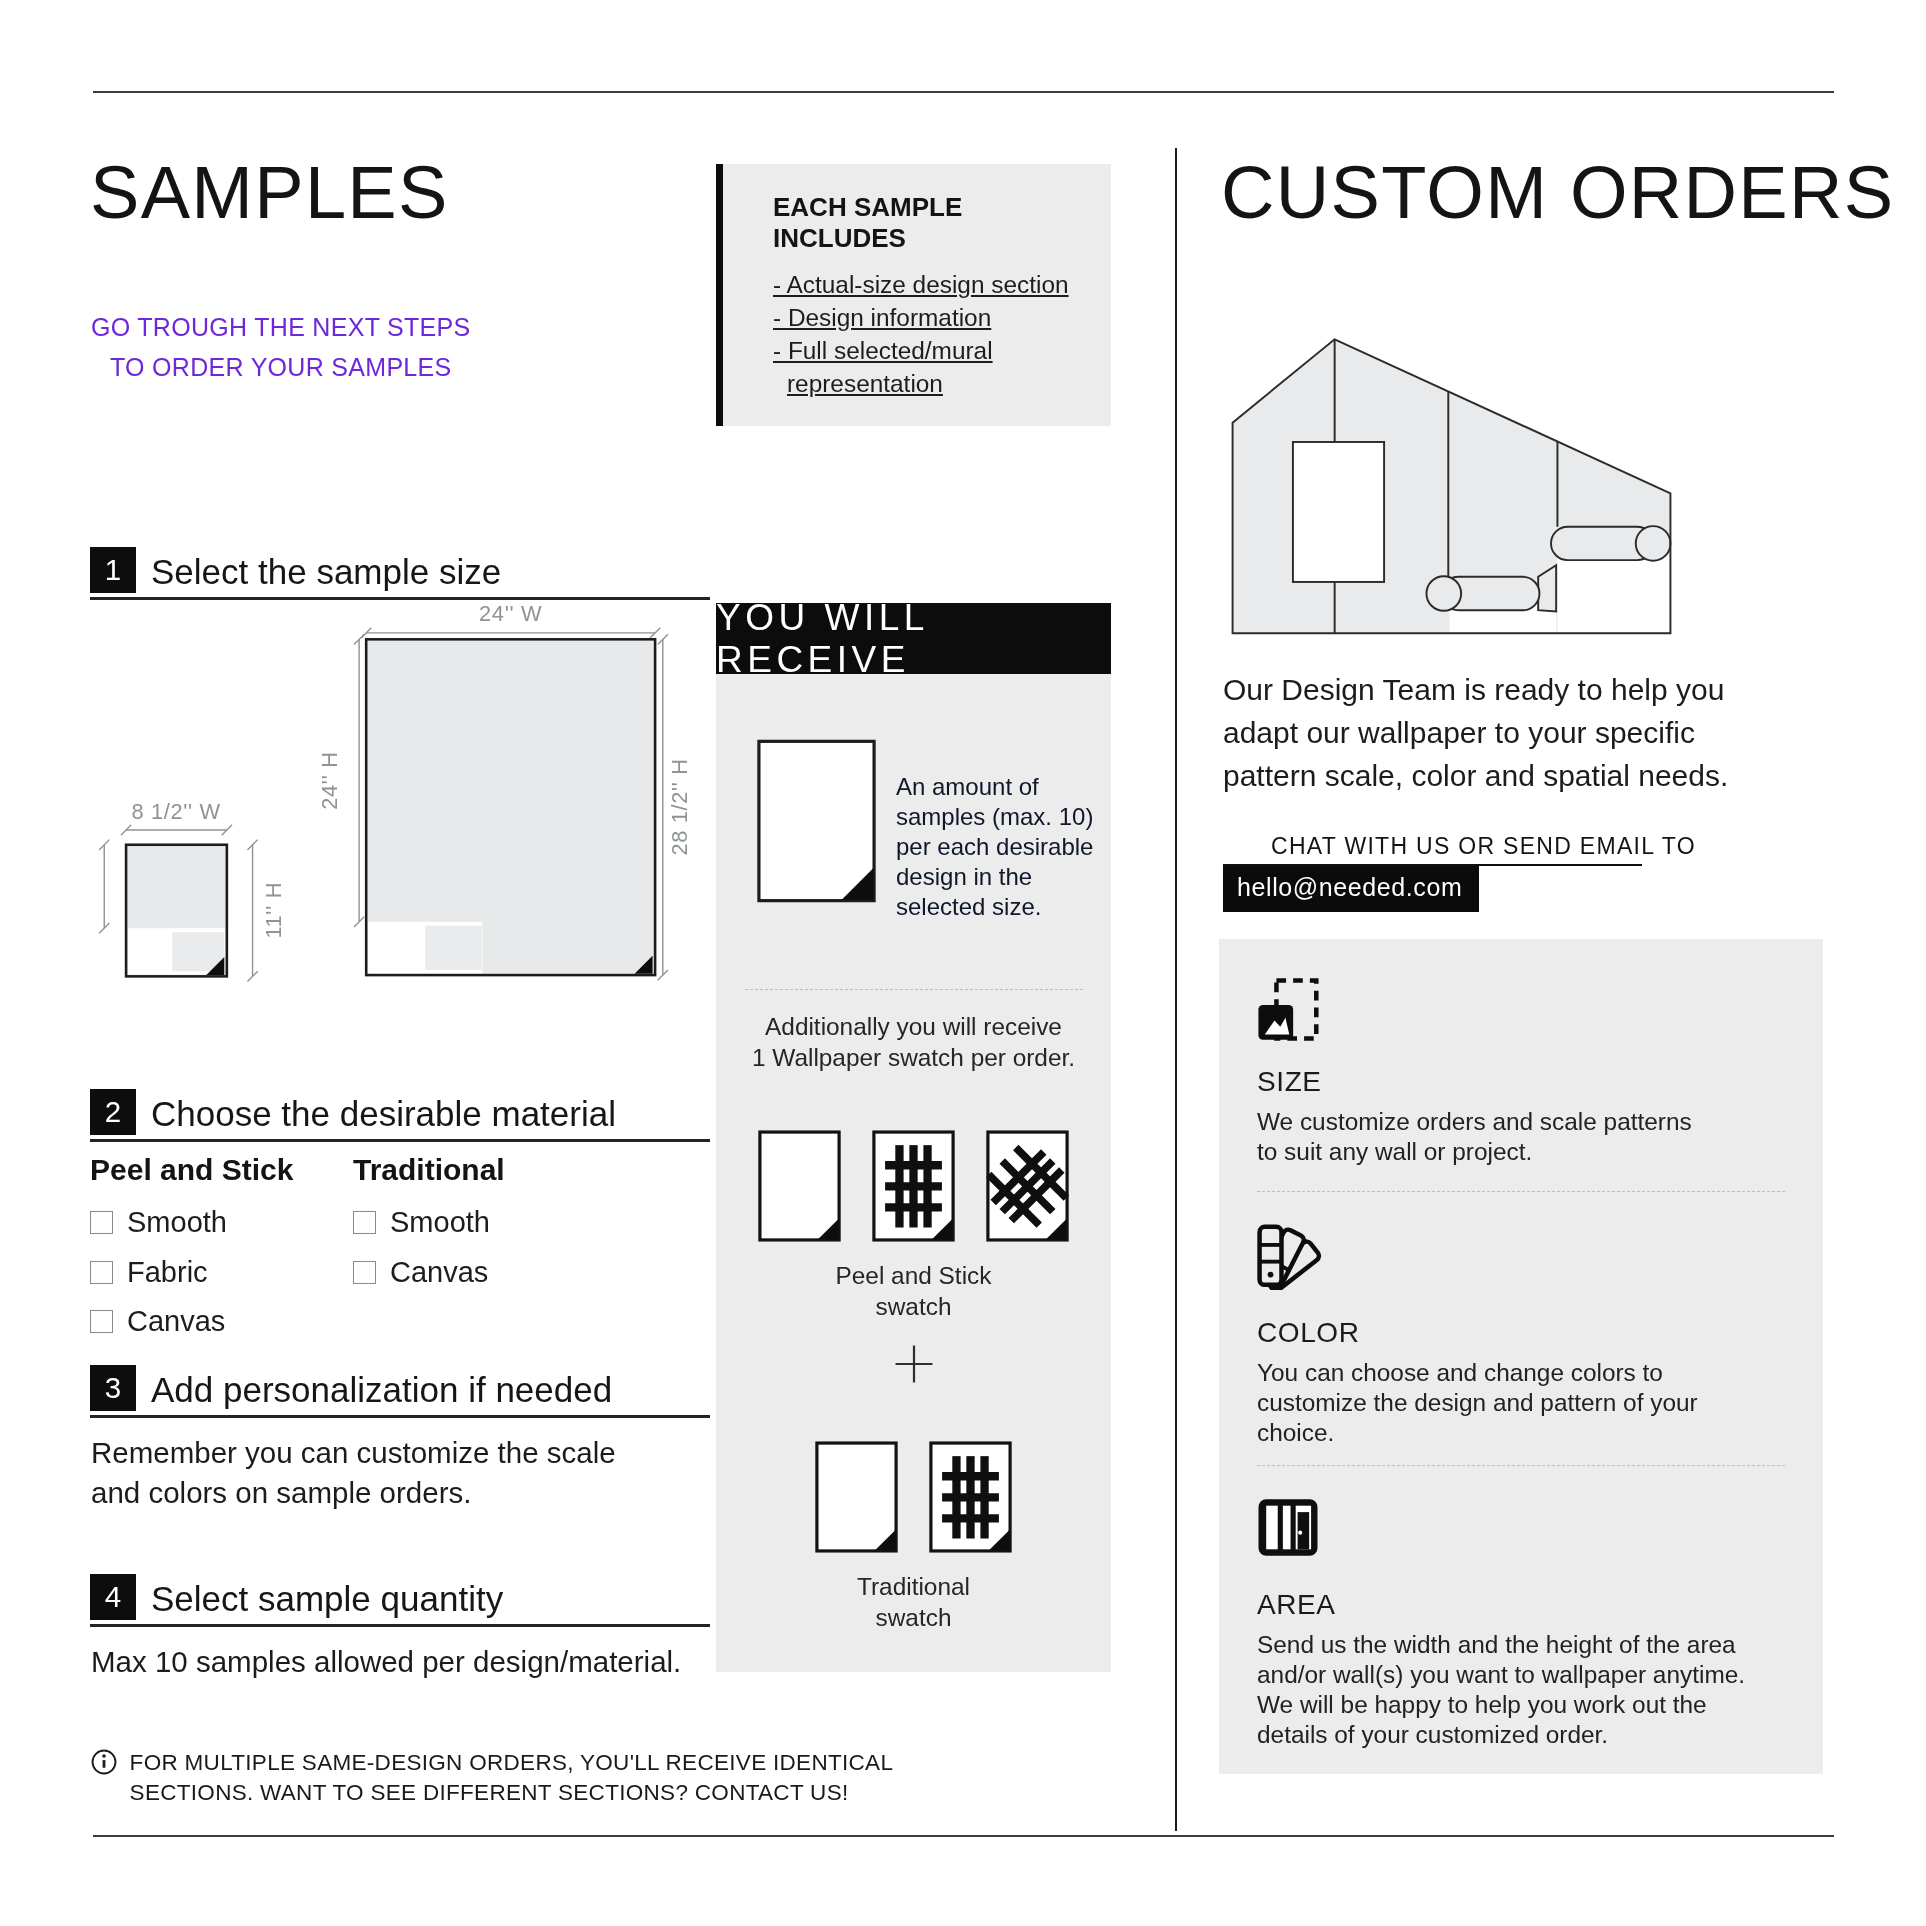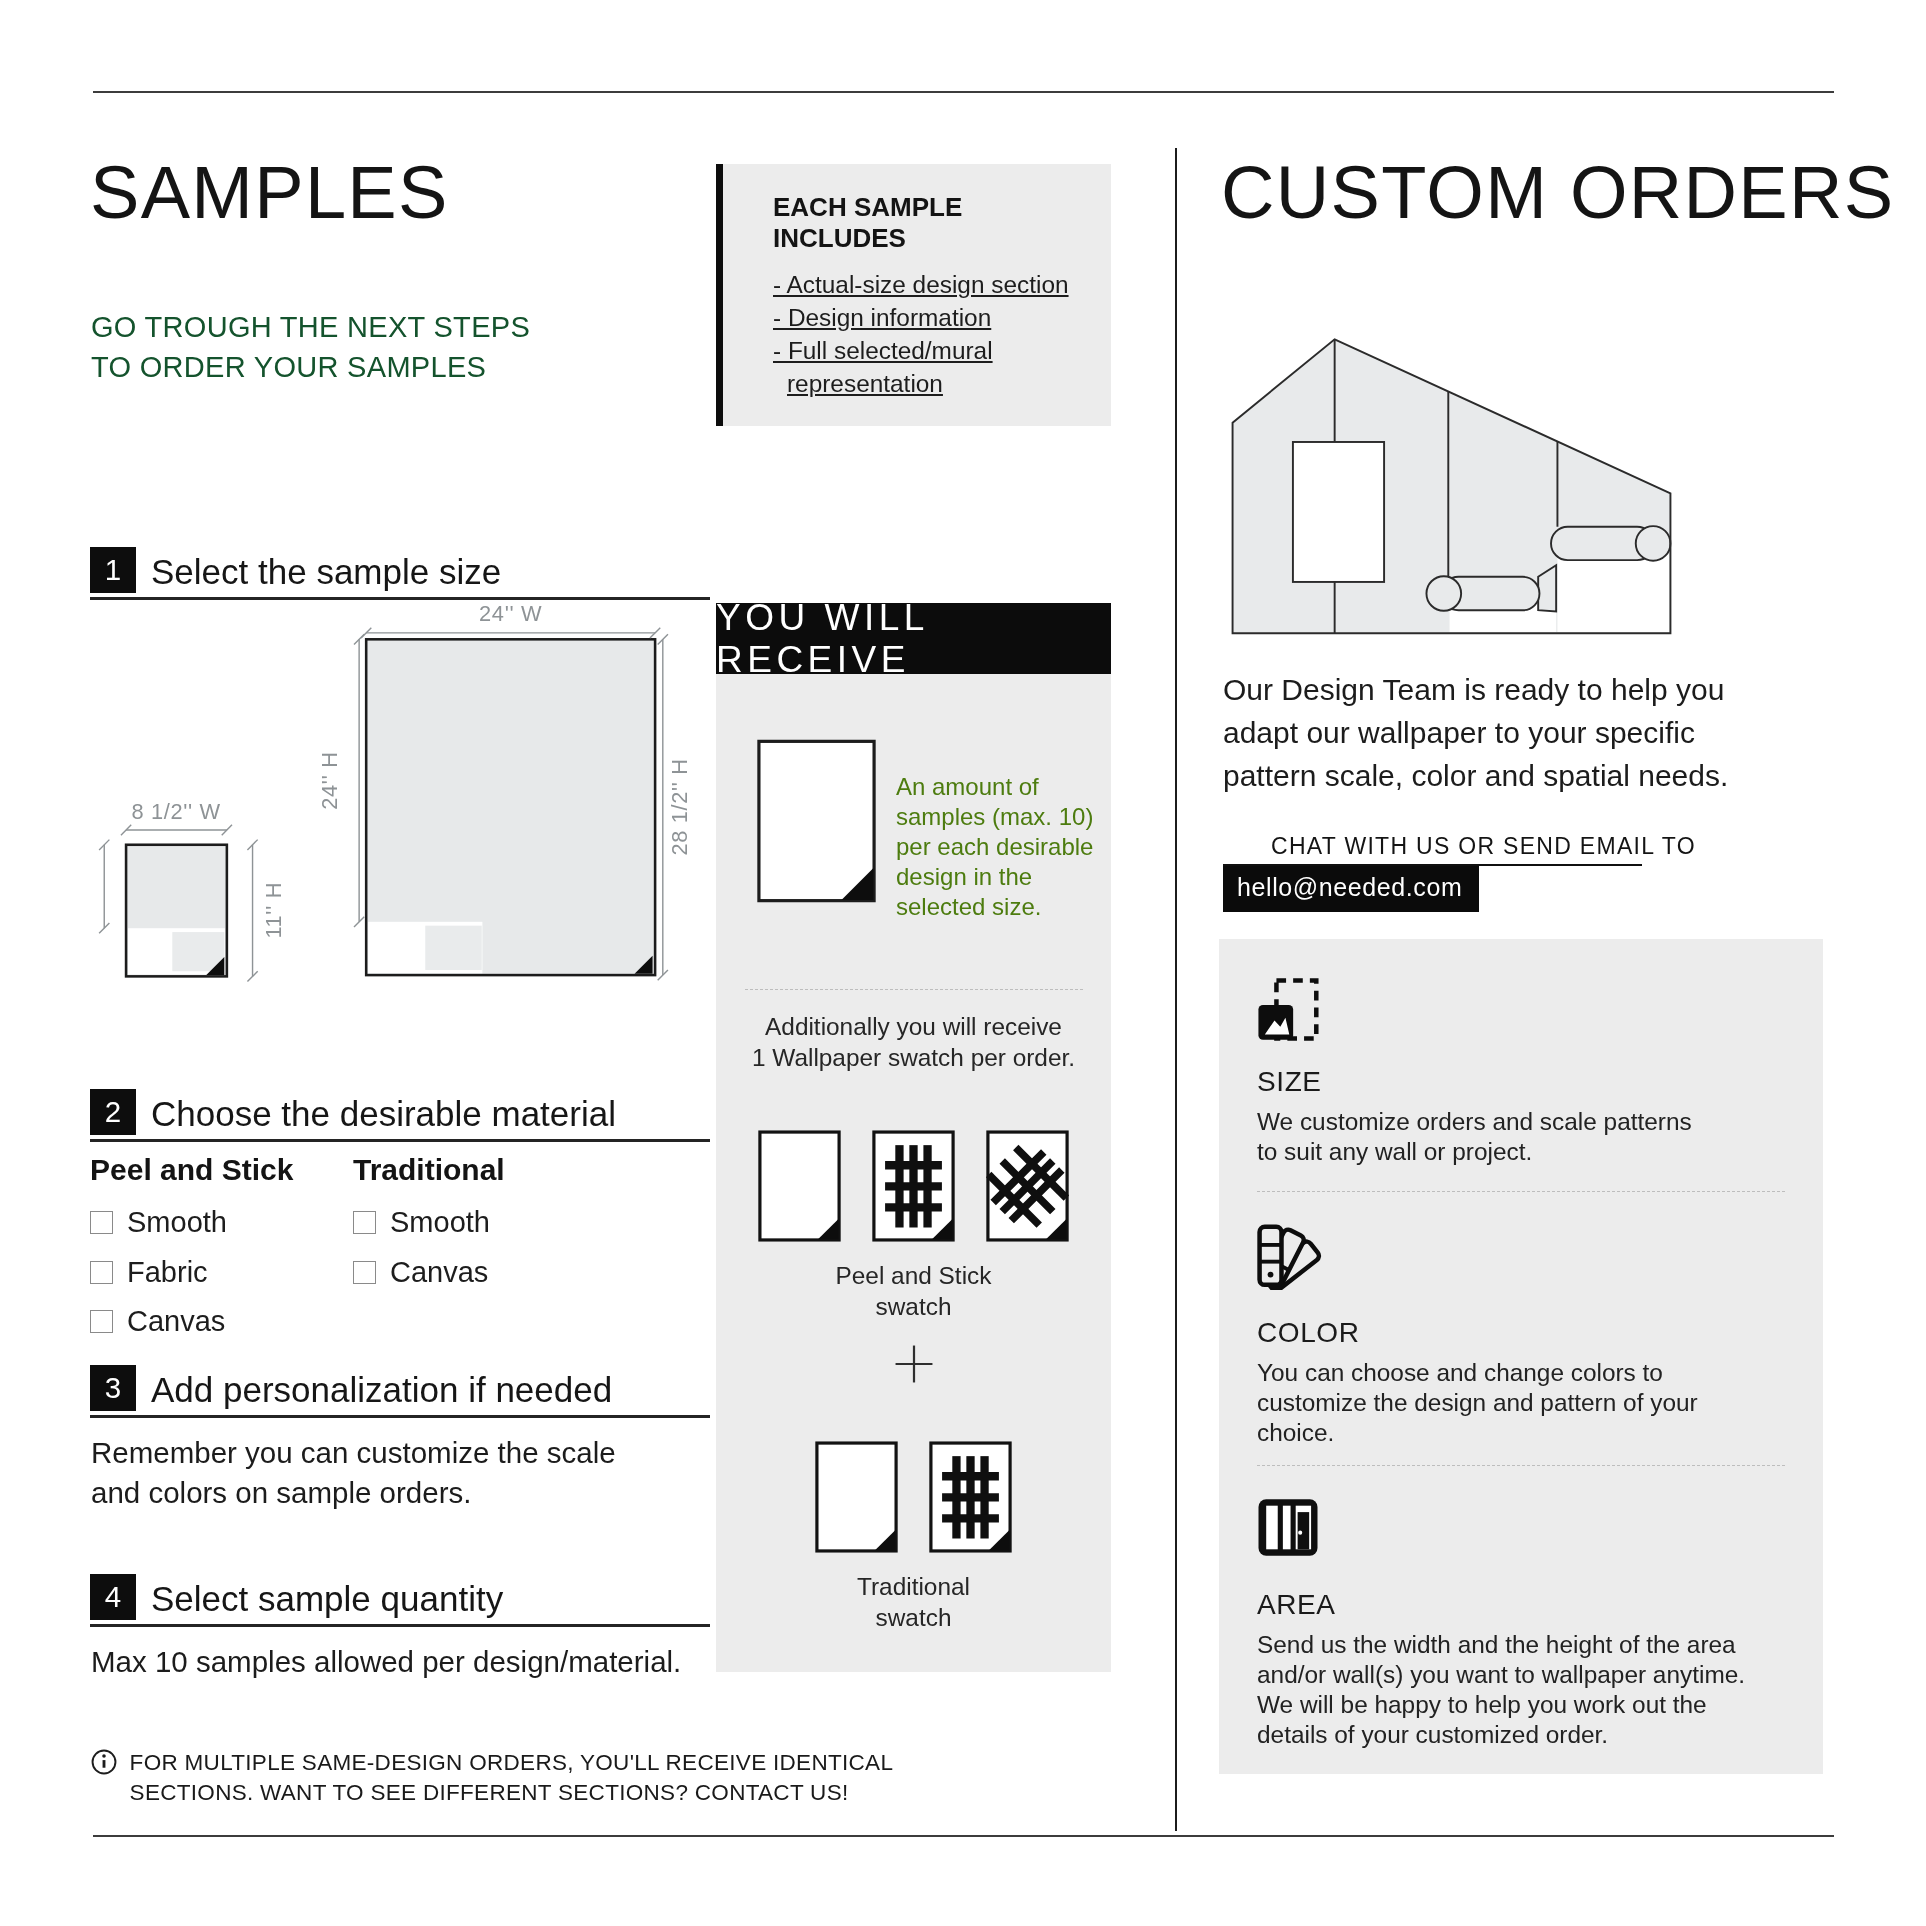--- a/index.html
+++ b/index.html
@@ -8,21 +8,21 @@
     font-family:"Liberation Sans", sans-serif;color:#1d1d1d;
   }
   .abs{position:absolute;}
   .pre{white-space:pre-line;}
   .rule{position:absolute;height:1.9px;background:#3c3c3c;}
   .vline{position:absolute;width:1.9px;background:#1c1c1c;}
   .big{
     position:absolute;margin:0;font-size:74px;font-weight:400;letter-spacing:1.3px;
     color:#141414;line-height:1.1;white-space:nowrap;
   }
-  .sub{position:absolute;font-size:29px;line-height:40px;letter-spacing:0.3px;color:#14532d;}
+  .sub{position:absolute;font-size:25px;line-height:40px;letter-spacing:0.3px;color:#6d28d9;text-align:center;}
 
   
   .includes{
     position:absolute;left:716px;top:164px;width:395px;min-height:222px;
     background:#ececec;border-left:7px solid #0d0d0d;box-sizing:border-box;
     padding:28px 26px 26px 50px;
   }
   .includes h3{margin:0 0 14px 0;font-size:26px;font-weight:bold;color:#141414;}
   .includes .item{font-size:24.4px;line-height:33px;color:#1d1d1d;padding-left:14px;text-indent:-14px;text-decoration:underline;}
 
@@ -49,21 +49,21 @@
   .footnote{position:absolute;left:90px;top:1748px;display:flex;gap:11.6px;align-items:flex-start;}
   .footnote .txt{font-size:22.5px;line-height:30px;letter-spacing:0.3px;color:#1a1a1a;}
 
   
   .rheader{
     position:absolute;left:716px;top:603px;width:395px;height:71px;background:#0c0c0c;
     color:#ffffff;display:flex;align-items:center;justify-content:center;
     font-size:37px;letter-spacing:4.5px;
   }
   .rbody{position:absolute;left:716px;top:674px;width:395px;height:998px;background:#ececec;}
-  .amount{position:absolute;left:180px;top:98px;width:202px;font-size:24px;line-height:30px;color:#4d7c0f;}
+  .amount{position:absolute;left:180px;top:98px;width:202px;font-size:24px;line-height:30px;color:#0f172a;}
   .dashed{border-top:1.9px dashed #bdbdbd;height:0;}
   .centered{position:absolute;left:0;width:100%;text-align:center;}
   .midtext{font-size:24.4px;line-height:31px;color:#262626;}
   .swrow{position:absolute;left:0;width:100%;display:flex;justify-content:center;gap:31px;}
 
   
   .intro{position:absolute;left:1223px;top:668px;font-size:30px;line-height:43px;color:#1c1c1c;}
   .chat{position:absolute;left:1223px;top:833px;font-size:23px;letter-spacing:1.3px;color:#141414;margin-left:48px;}
   .chatline{position:absolute;left:1223px;top:864px;width:419px;height:1.9px;background:#101010;}
   .email{

